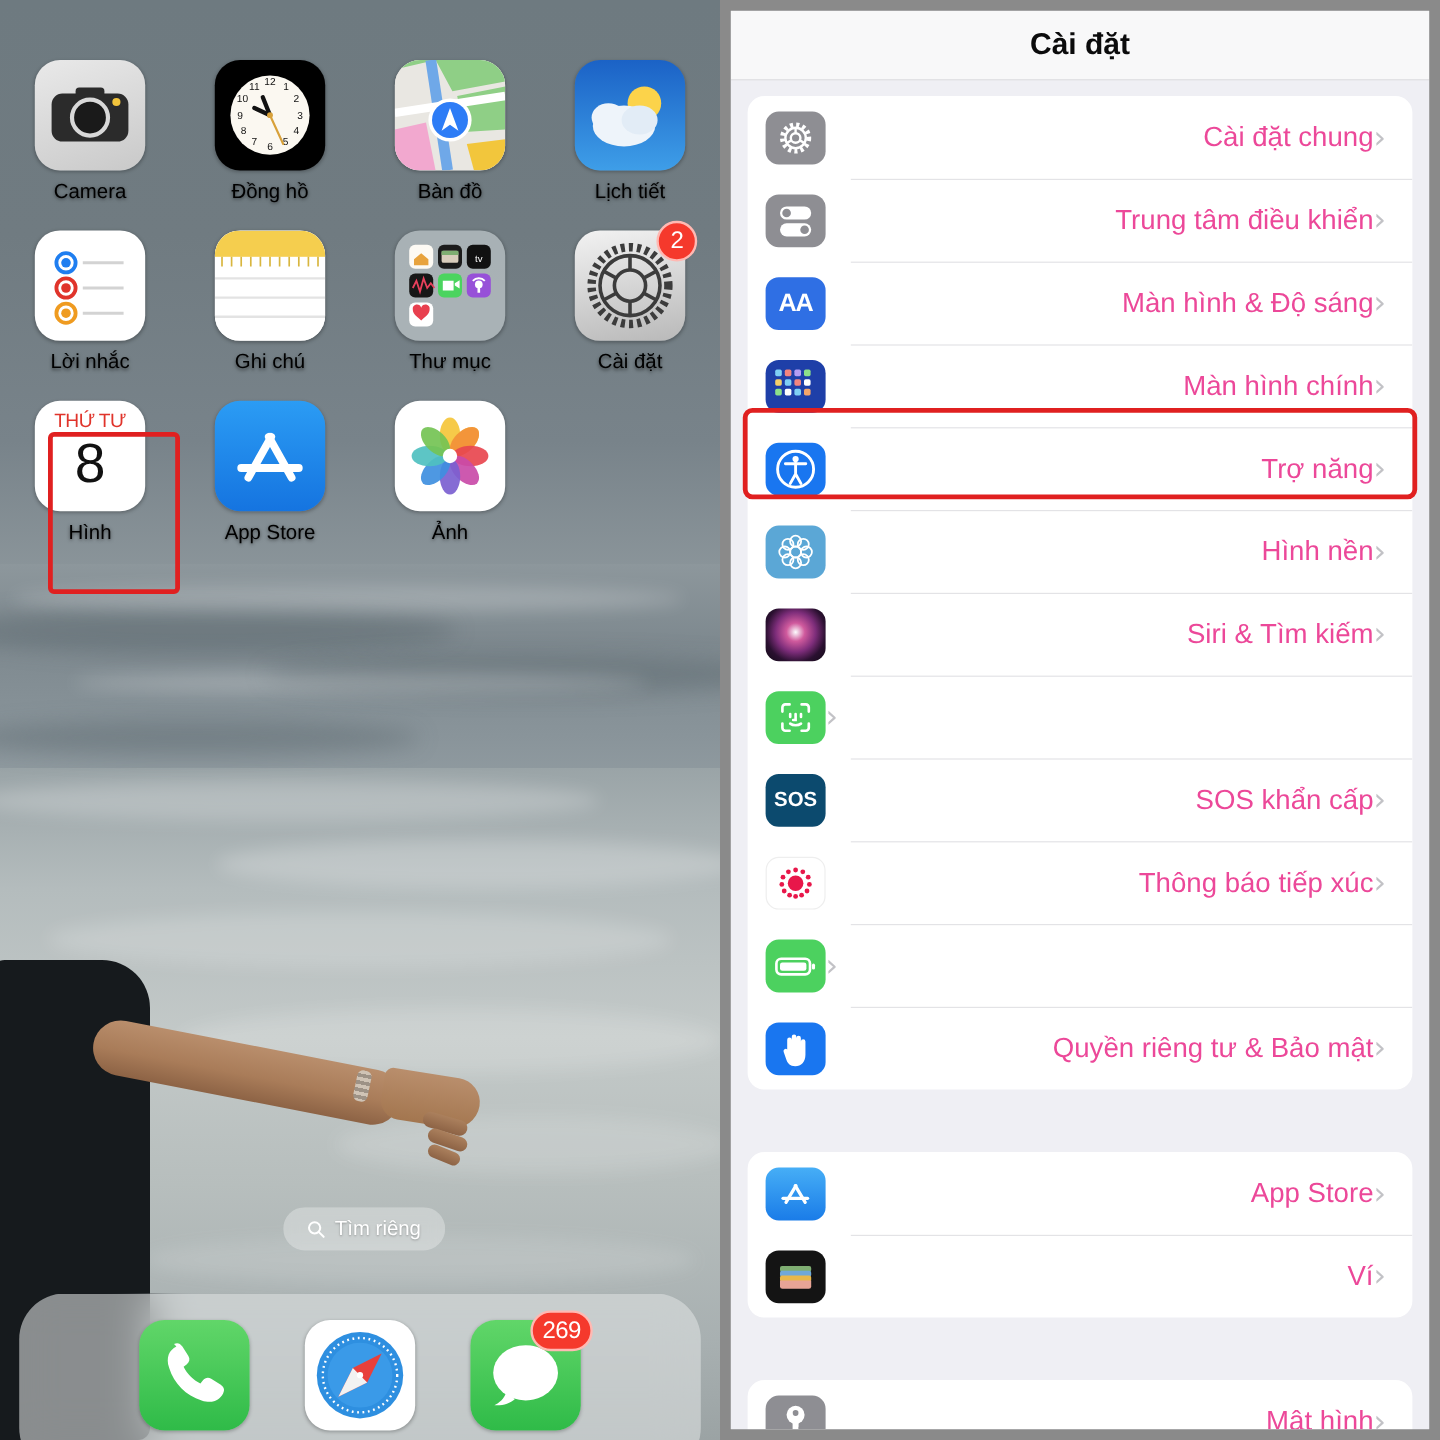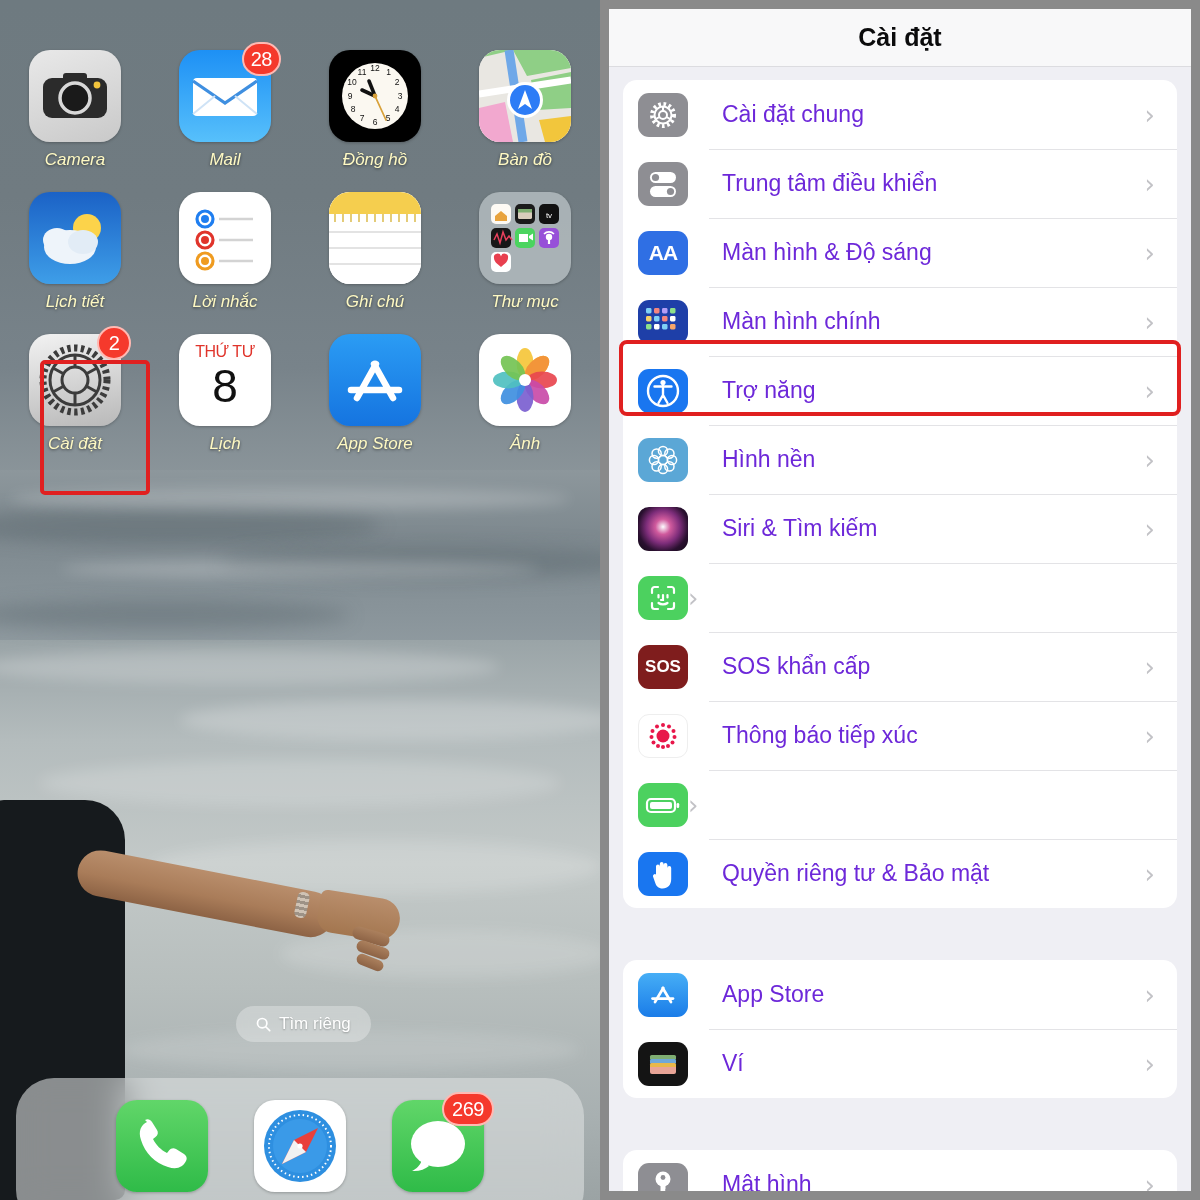--- a/index.html
+++ b/index.html
@@ -80,24 +80,23 @@
     display: grid; grid-template-columns: repeat(4,1fr);
     row-gap: 22px;
   }
   .app { display: flex; flex-direction: column; align-items: center; position: relative; }
   .app-icon-wrap { position: relative; width: 92px; height: 92px; }
   .app-icon {
     width: 92px; height: 92px; border-radius: 21px; overflow: hidden;
     position: relative; box-shadow: 0 1px 3px rgba(0,0,0,0.25);
   }
   .app-label {
-    margin-top: 8px; font-size: 17px; color: #fef9c3;
+    margin-top: 8px; font-size: 17px; color: #000000;
     text-shadow: 0 1px 3px rgba(0,0,0,0.55);
     white-space: nowrap;
-    font-style: italic;
   }
   .badge {
     position: absolute; top: -8px; right: -10px;
     min-width: 34px; height: 34px; padding: 0 7px;
     background: #f5392c; border: 2px solid #ffb9b3;
     border-radius: 18px; color: #fff; font-size: 20px;
     display: flex; align-items: center; justify-content: center;
     font-weight: 400; letter-spacing: -0.5px;
   }
   .badge.wide { min-width: 52px; }
@@ -182,22 +181,23 @@
   .row + .row::before {
     content: ""; position: absolute; left: 86px; right: 0; top: 0;
     height: 1px; background: #e3e3e6;
   }
   .row-icon {
     width: 50px; height: 44px; border-radius: 11px;
     flex: 0 0 50px; position: relative; overflow: hidden;
     display: flex; align-items: center; justify-content: center;
   }
   .row-label {
-    margin-left: 34px; font-size: 23px; color: #6d28d9;
+    margin-left: 34px; font-size: 23px; color: #ec4899;
     flex: 1;
+    text-align: right;
   }
   .chev {
     margin-right: 22px; color: #c2c2c6; font-size: 26px; line-height: 1;
     font-family: "DejaVu Sans", sans-serif;
   }
   .row-highlight {
     position: absolute; left: 10px; right: 10px;
     height: 76px;
     border: 4px solid #e02020; border-radius: 8px;
     z-index: 5; pointer-events: none;
@@ -206,21 +206,21 @@
   
   .ri-general { background: #8e8e93; }
   .ri-control { background: #8e8e93; }
   .ri-display { background: #2f6fe4; color:#fff; font-weight:bold; font-size:22px;
                 letter-spacing:-1px; font-family:"Liberation Sans",sans-serif; }
   .ri-home    { background: #1e3fa8; }
   .ri-access  { background: #1976f0; }
   .ri-wallpaper{ background: #5ba7d6; }
   .ri-siri    { background: radial-gradient(circle at 50% 45%, #fdfdff 0%, #d05a9d 22%, #7d2d7a 48%, #2a1030 72%, #120a16 100%); }
   .ri-faceid  { background: #4cd15f; }
-  .ri-sos     { background: #7f1d1d; color:#fff; font-weight:bold; font-size:17px; }
+  .ri-sos     { background: #0c4a6e; color:#fff; font-weight:bold; font-size:17px; }
   .ri-exposure{ background: #fff; border: 1px solid #eee; }
   .ri-battery { background: #4cd15f; }
   .ri-privacy { background: #1976f0; }
   .ri-appstore{ background: linear-gradient(180deg,#46aef6,#1a7ce8); }
   .ri-wallet  { background: #141414; }
   .ri-password{ background: #8e8e93; }
 </style>
 </head>
 <body>
 
@@ -261,33 +261,20 @@
               <rect x="14" y="28" width="64" height="40" rx="9" fill="#2b2b2b"></rect>
               <rect x="34" y="23" width="24" height="9" rx="3" fill="#2b2b2b"></rect>
               <circle cx="46" cy="48" r="15" fill="#1a1a1a" stroke="#d8d8d8" stroke-width="3.5"></circle>
               <circle cx="68" cy="35" r="3.4" fill="#f2c43c"></circle>
             </svg>
           </div>
         </div>
         <div class="app-label">Camera</div>
       </div>
 
-      <div class="app">
-        <div class="app-icon-wrap">
-          <div class="app-icon ic-mail">
-            <svg width="92" height="92" viewBox="0 0 92 92">
-              <rect x="14" y="28" width="64" height="38" rx="4" fill="#fff"></rect>
-              <path d="M14 31 L46 53 L78 31" fill="none" stroke="#3f8fe0" stroke-width="3.2"></path>
-              <path d="M14 64 L36 46 M78 64 L56 46" fill="none" stroke="#cfe3f6" stroke-width="2"></path>
-            </svg>
-          </div>
-          <div class="badge">28</div>
-        </div>
-        <div class="app-label">Mail</div>
-      </div>
 
       <div class="app">
         <div class="app-icon-wrap">
           <div class="app-icon ic-clock">
             <svg width="92" height="92" viewBox="0 0 92 92">
               <circle cx="46" cy="46" r="33" fill="#fbf8f1"></circle>
               <g font-family="Liberation Sans" font-size="8.5" fill="#111" text-anchor="middle">
                 <text x="46" y="21">12</text>
                   <text x="59.5" y="25">1</text>
                 <text x="68" y="35">2</text>
@@ -445,21 +432,21 @@
 
       <div class="app">
         <div class="app-icon-wrap">
           <div class="app-icon ic-cal">
             <div style="text-align:center;padding-top:9px;">
               <div style="color:#e0342b;font-size:16px;font-weight:normal;letter-spacing:-0.5px;">THỨ TƯ</div>
               <div style="color:#111;font-size:46px;line-height:50px;font-weight:300;">8</div>
             </div>
           </div>
         </div>
-        <div class="app-label">Lịch</div>
+        <div class="app-label">Hình</div>
       </div>
 
       <div class="app">
         <div class="app-icon-wrap">
           <div class="app-icon ic-appstore">
             <svg width="92" height="92" viewBox="0 0 92 92">
               <g stroke="#fff" stroke-width="6.5" stroke-linecap="round" fill="none">
                 <line x1="28" y1="64" x2="47" y2="30"></line>
                 <line x1="64" y1="64" x2="45" y2="30"></line>
                 <line x1="22" y1="56" x2="70" y2="56"></line>

